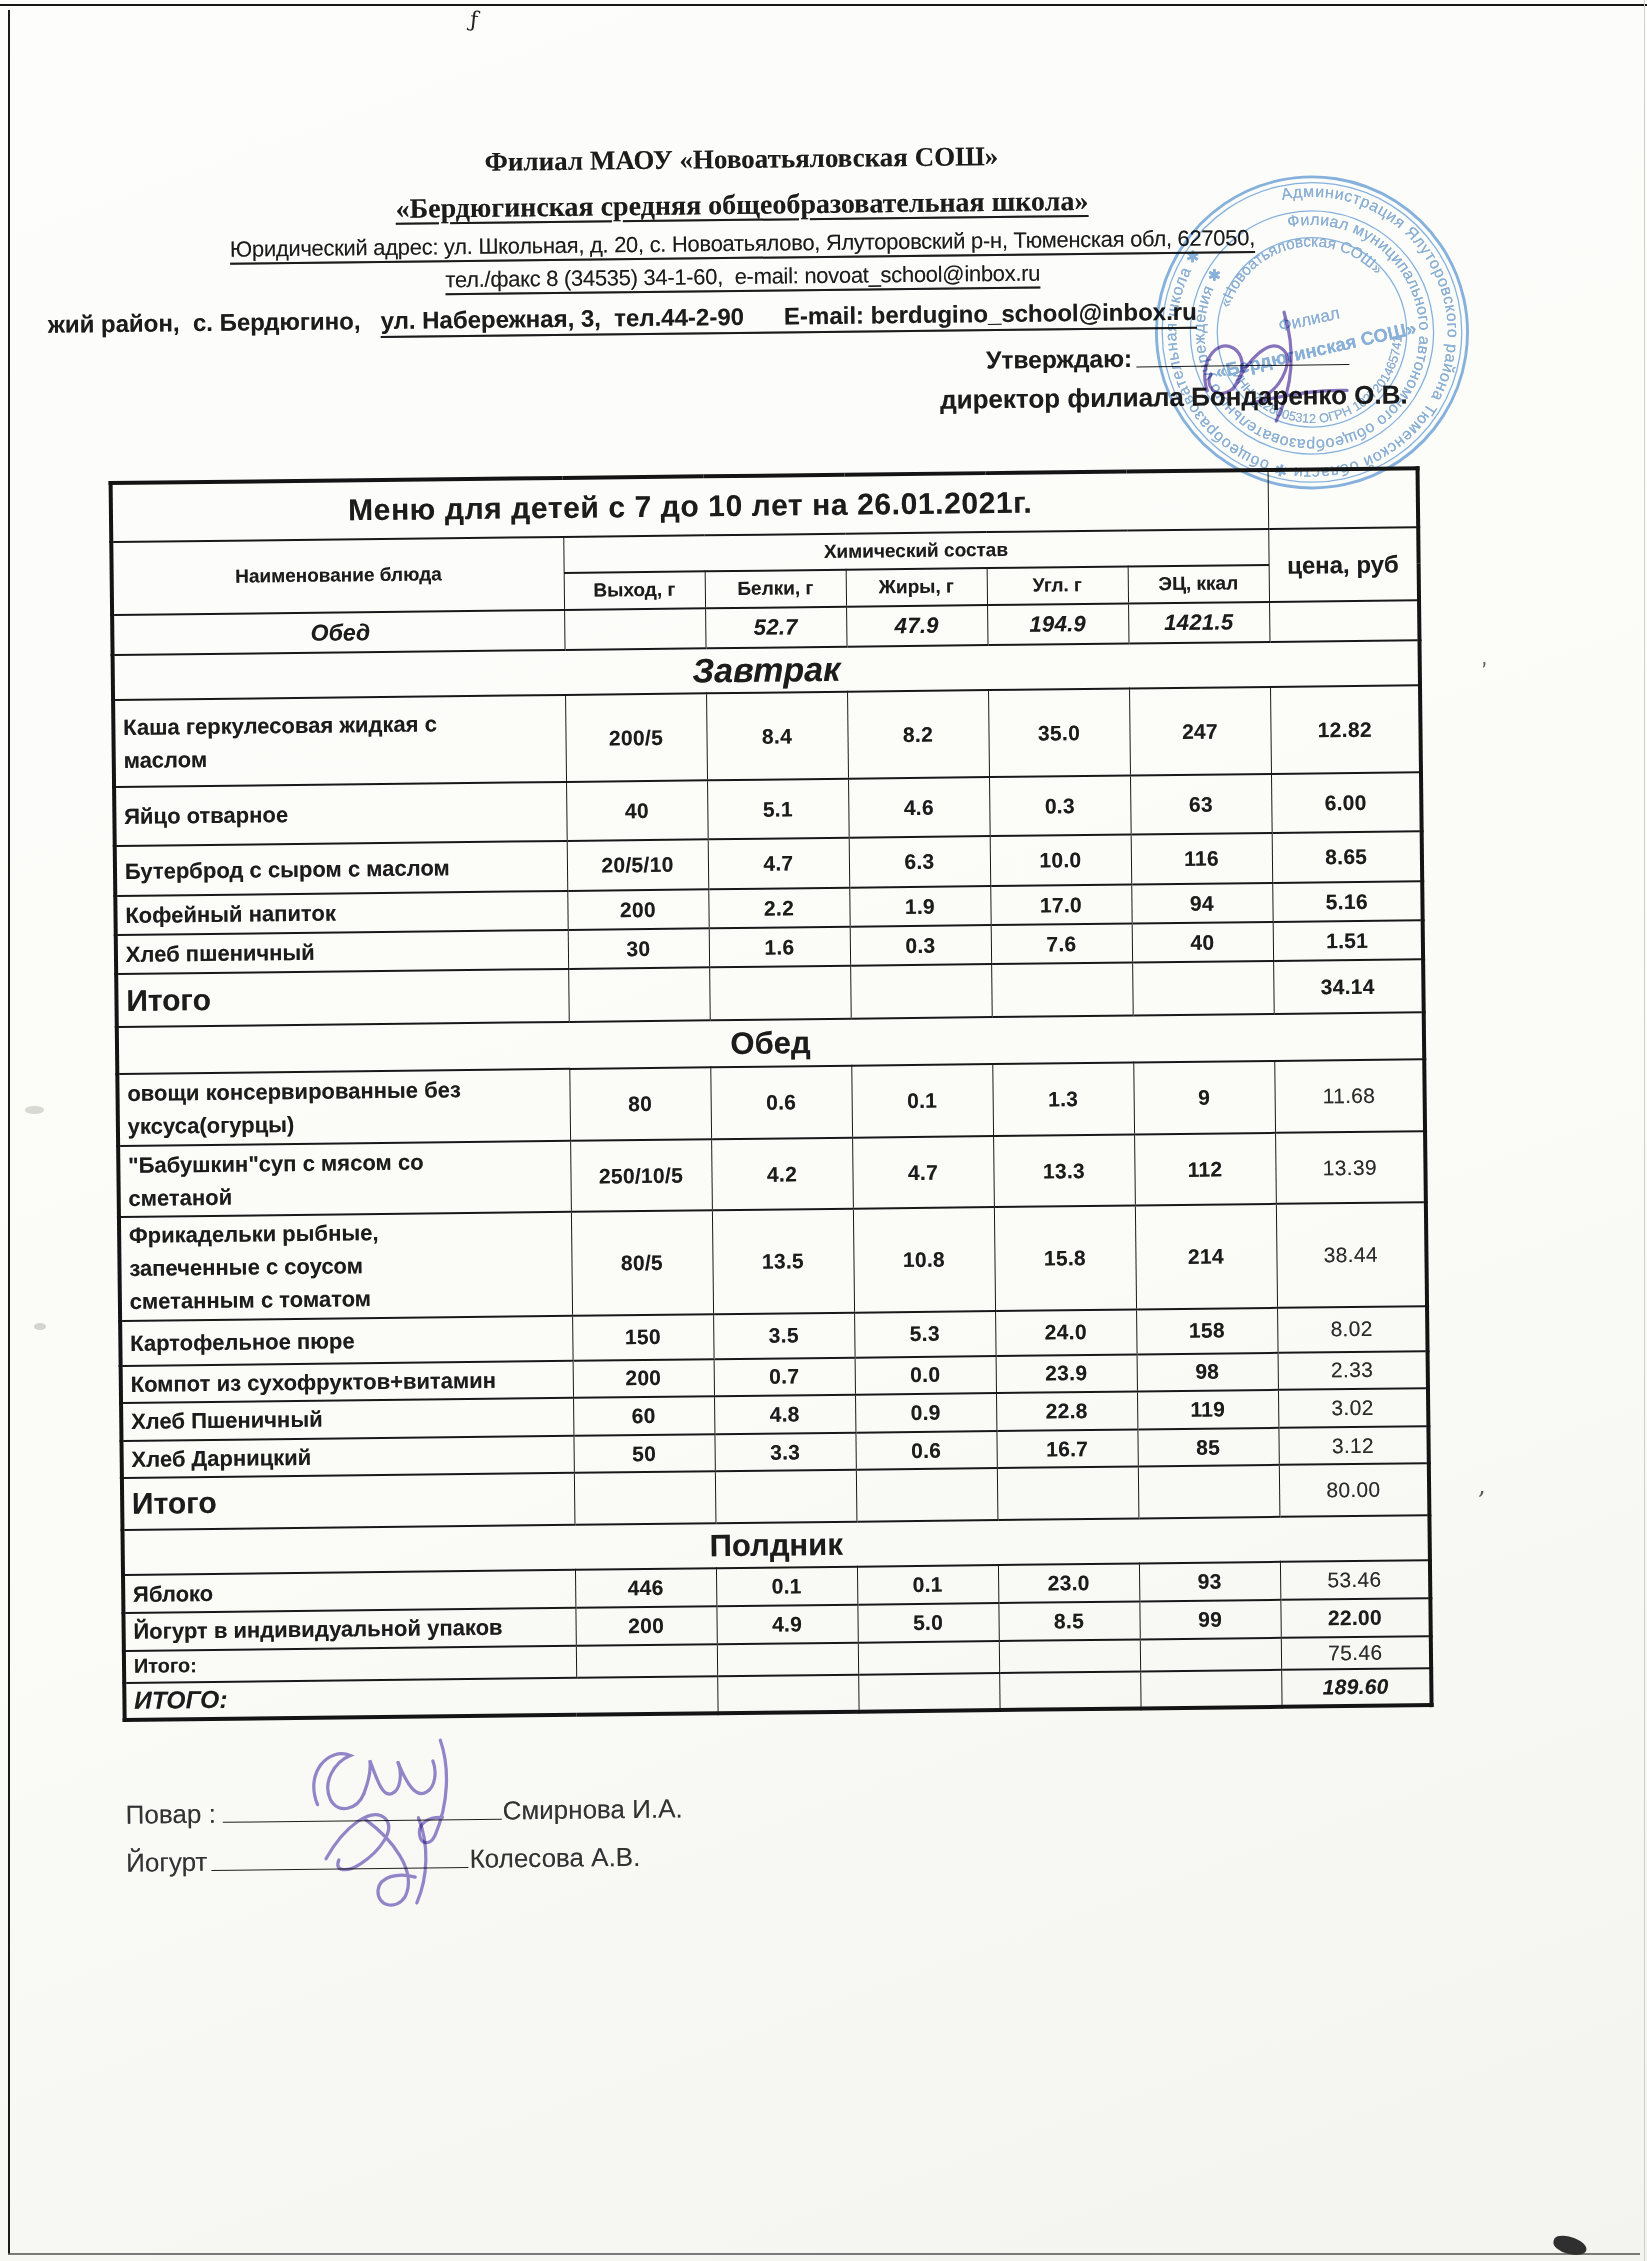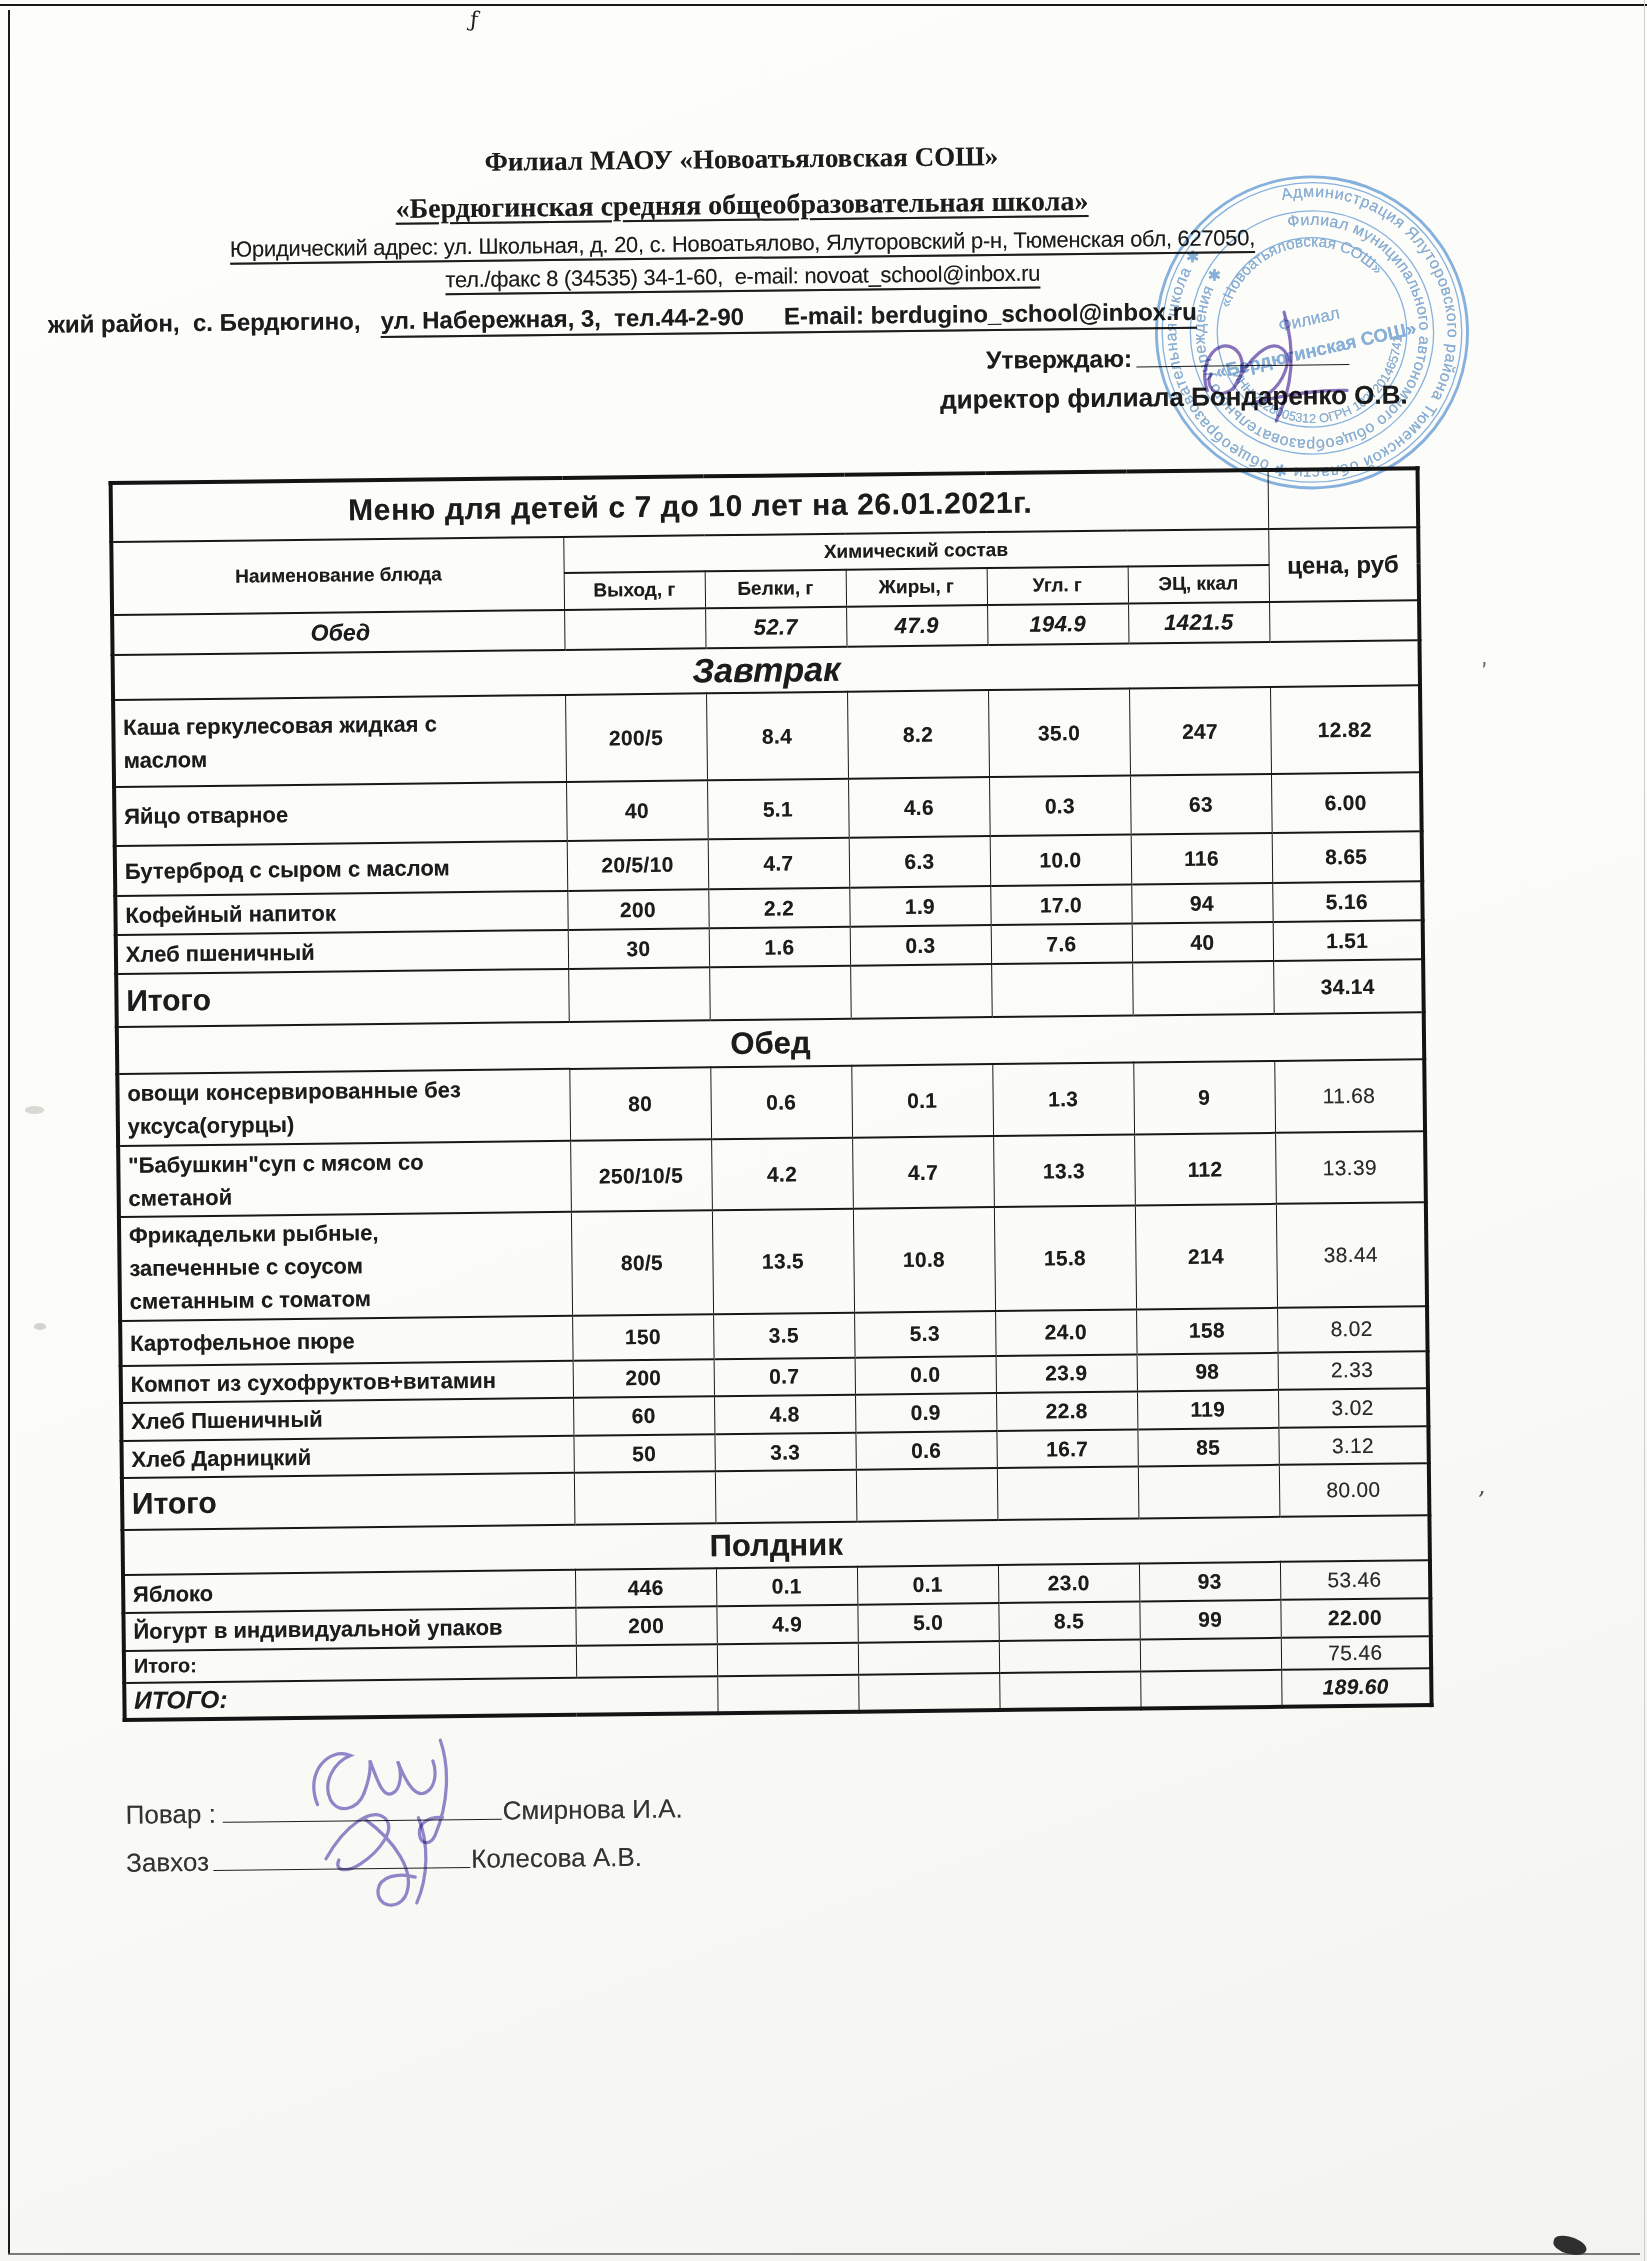--- a/index.html
+++ b/index.html
@@ -336,21 +336,21 @@
             <td class="val"></td>
             <td class="val"></td>
             <td class="val grand-p">189.60</td>
           </tr>
         </tbody>
     </table>
   </div>
 
   <div class="footer">
     <div class="f-row"><span>Повар :</span><span class="f-blank" style="width:279px;margin:0 1.3px 0 6.5px;"></span><span>Смирнова И.А.</span></div>
-    <div class="f-row"><span>Завхоз</span><span class="f-blank" style="width:257px;margin:0 1.3px 0 3.9px;"></span><span>Колесова А.В.</span></div>
+    <div class="f-row"><span>Йогурт</span><span class="f-blank" style="width:257px;margin:0 1.3px 0 3.9px;"></span><span>Колесова А.В.</span></div>
   </div>
 
   <svg class="sig" style="left:271px;top:1723px;" width="258" height="119" viewBox="0 0 400 185">
     <g fill="none" stroke="#8577c2" stroke-width="5" stroke-linecap="round" opacity=".9">
       <path d="M60,118 C40,68 78,28 112,42 C86,52 68,84 80,110 C92,134 122,126 132,102"></path>
       <path d="M132,102 C140,82 144,64 142,50 C154,84 162,108 176,102 C190,96 192,70 186,54"></path>
       <path d="M186,54 C200,90 214,110 230,100 C244,92 246,68 240,52"></path>
       <path d="M252,20 C266,62 264,118 242,168 C234,184 220,182 218,166 C216,148 234,138 254,140"></path>
     </g>
   </svg>

